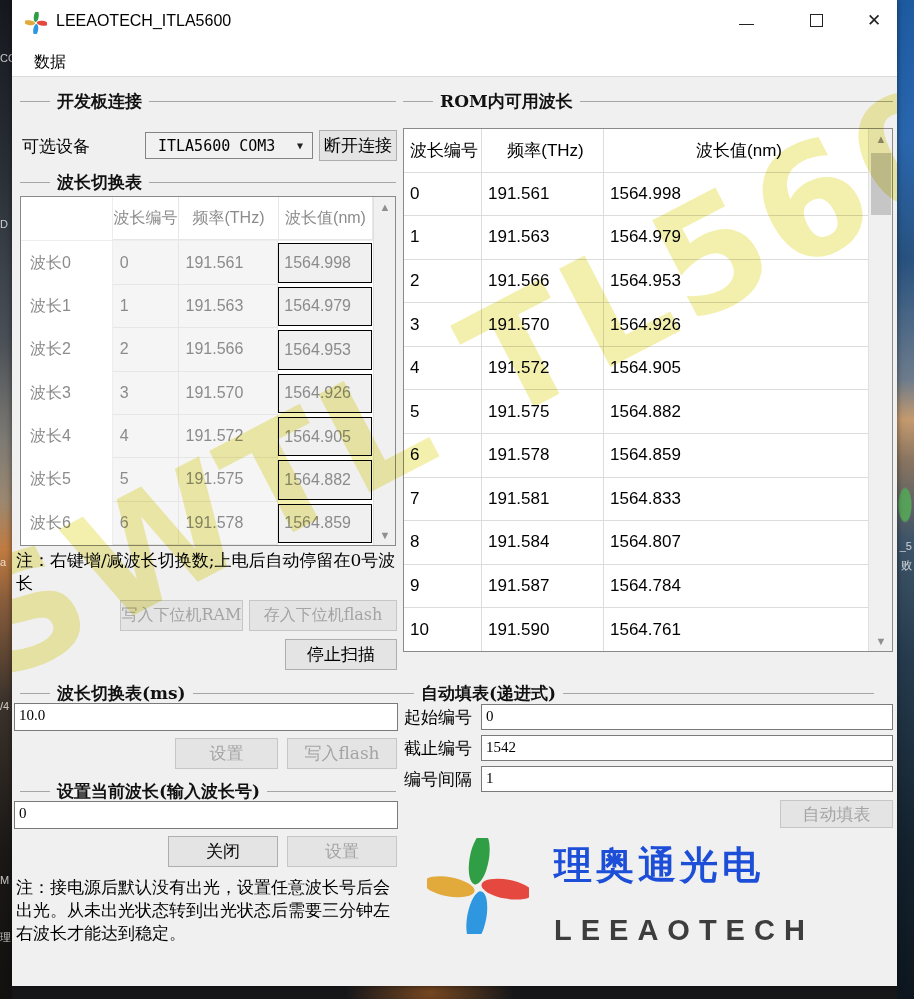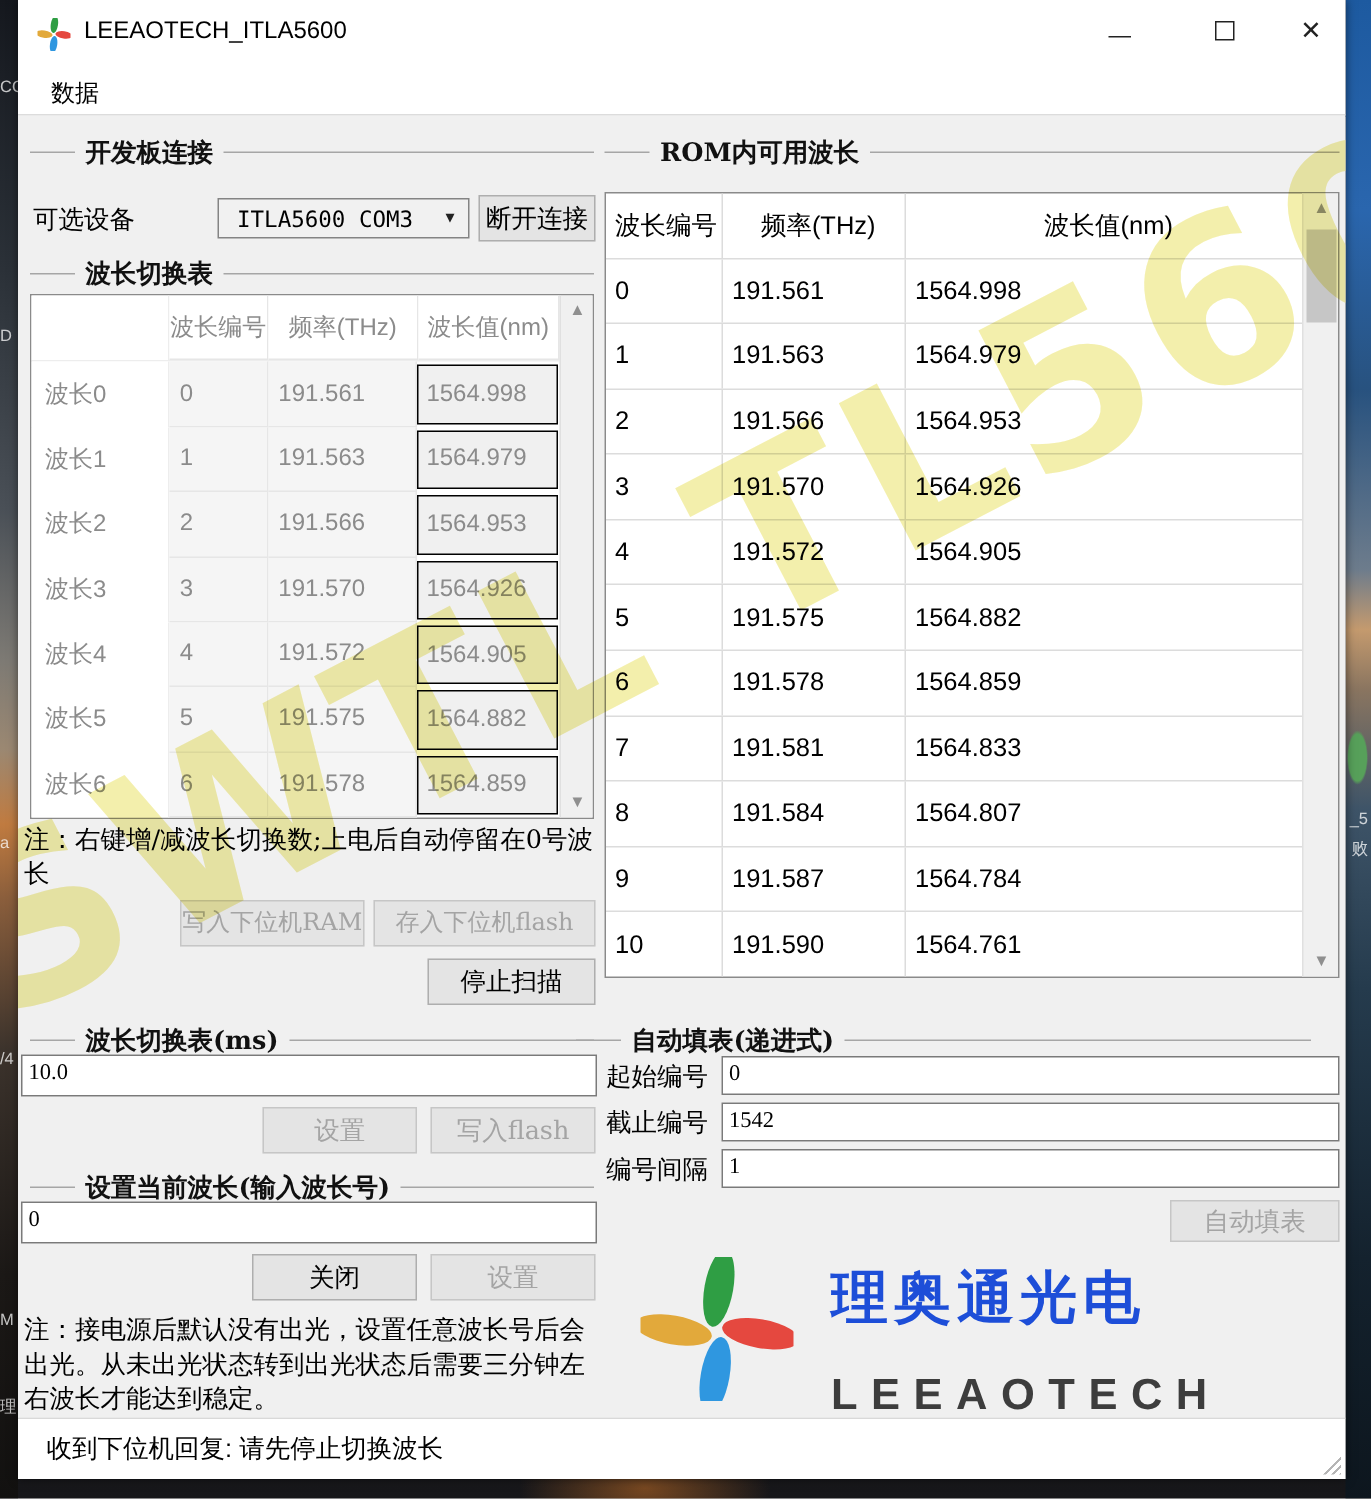--- a/index.html
+++ b/index.html
@@ -332,19 +332,15 @@
         <ellipse rx="27" ry="10" cx="-30" cy="4" fill="#e2a93b" transform="rotate(10)"></ellipse>
         <ellipse rx="10" ry="27" cx="-4" cy="-30" fill="#2f9e44" transform="rotate(10)"></ellipse>
         <ellipse rx="27" ry="10" cx="30" cy="-4" fill="#e5483f" transform="rotate(10)"></ellipse>
         <ellipse rx="10" ry="27" cx="4" cy="30" fill="#2f97e0" transform="rotate(10)"></ellipse>
       </g>
     </svg>
     <span class="logo-cn">理奥通光电</span>
     <span class="logo-en">LEEAOTECH</span>
   </div>
 
-  <div class="statusbar">
-    <span class="status-text">收到下位机回复: 请先停止切换波长</span>
-    <div class="grip"></div>
-  </div>
 
   <div class="watermark">SWTL TL5600</div>
 </div>
 
 </body></html>

